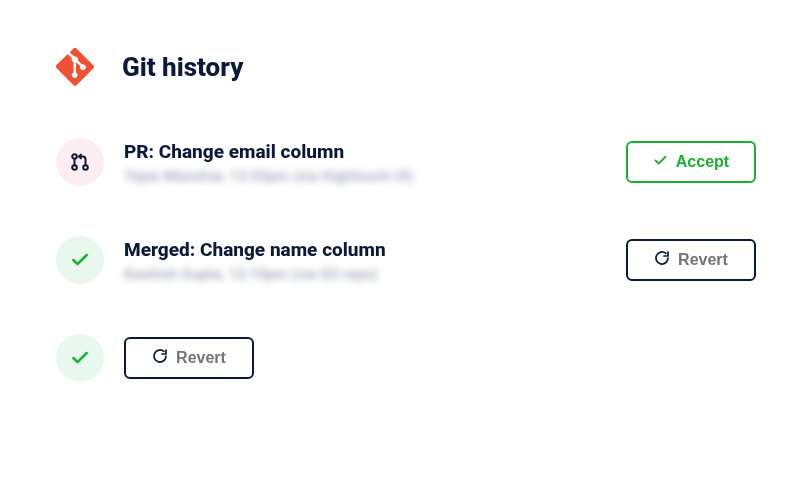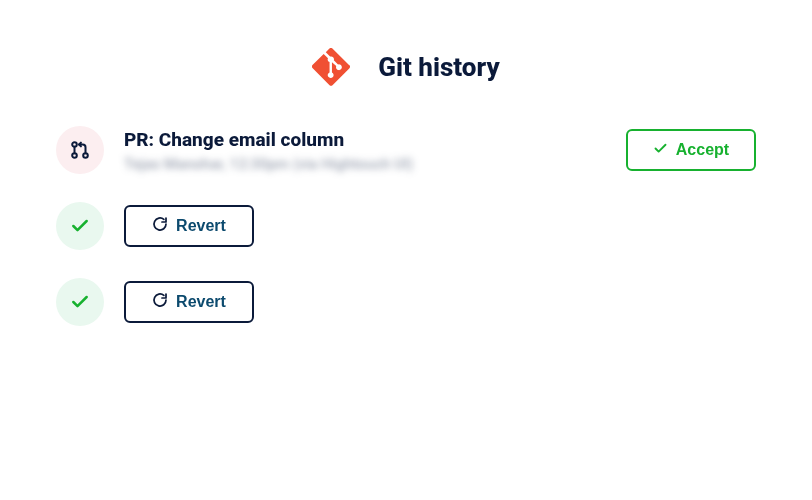--- a/index.html
+++ b/index.html
@@ -11,39 +11,38 @@
       font-family: -apple-system, BlinkMacSystemFont, "Segoe UI", Roboto, Helvetica, Arial, sans-serif;
       background: #ffffff;
       width: 812px;
       height: 500px;
       padding: 48px 56px;
     }
     .header {
       display: flex;
       align-items: center;
       gap: 28px;
-      margin-bottom: 40px;
-      justify-content: center;
+      margin-bottom: 52px;
     }
     .git-logo {
       width: 38px;
       height: 38px;
       display: flex;
       align-items: center;
       justify-content: center;
     }
     .title {
       font-size: 26px;
       font-weight: 800;
       color: #0b1a3a;
     }
     .history-list {
       display: flex;
       flex-direction: column;
-      gap: 28px;
+      gap: 50px;
     }
     .history-item {
       display: flex;
       align-items: center;
       gap: 20px;
     }
     .status-icon {
       width: 48px;
       height: 48px;
       border-radius: 50%;
@@ -88,21 +87,21 @@
       cursor: pointer;
       min-width: 130px;
       height: 42px;
     }
     .action-accept {
       border-color: #17b12f;
       color: #17b12f;
     }
     .action-revert {
       border-color: #0b1a3a;
-      color: #0c4a6e;
+      color: #737373;
     }
   </style>
 </head>
 <body>
 
 <div class="header">
   <span class="git-logo">
     <svg width="38" height="38" viewBox="0 0 92 92" fill="none">
       <path d="M90.156 41.965L50.036 1.848a5.913 5.913 0 0 0-8.362 0l-8.335 8.335 10.57 10.57a7.02 7.02 0 0 1 8.891 8.954l10.188 10.188a7.028 7.028 0 1 1-4.21 3.96L48.29 34.367v25.005a7.028 7.028 0 1 1-5.788-.205V33.925a7.03 7.03 0 0 1-3.816-9.223L28.27 14.287 1.733 40.822a5.915 5.915 0 0 0 0 8.363l40.12 40.118a5.913 5.913 0 0 0 8.362 0l39.94-39.94a5.915 5.915 0 0 0 0-8.362" fill="#f05033"></path>
     </svg>
@@ -136,20 +135,24 @@
       <span>Accept</span>
     </button>
   </div>
 
   <div class="history-item">
     <div class="status-icon status-merged">
       <svg width="20" height="20" viewBox="0 0 24 24" fill="none" stroke="#17b12f" stroke-width="3" stroke-linecap="round" stroke-linejoin="round">
         <polyline points="4 12 9 17 20 6"></polyline>
       </svg>
     </div>
+    <div class="item-content">
+      <div class="item-title">Merged: Change name column</div>
+      <div class="item-meta">Kashish Gupta, 12:10pm (via Git repo)</div>
+    </div>
     <button class="action-button action-revert">
       <span>
         <svg width="16" height="16" viewBox="0 0 24 24" fill="none" stroke="#0b1a3a" stroke-width="2.6" stroke-linecap="round" stroke-linejoin="round">
           <path d="M21 12a9 9 0 1 1-3.2-6.9"></path>
           <polyline points="21 3 21 9 15 9"></polyline>
         </svg>
       </span>
       <span>Revert</span>
     </button>
   </div>

